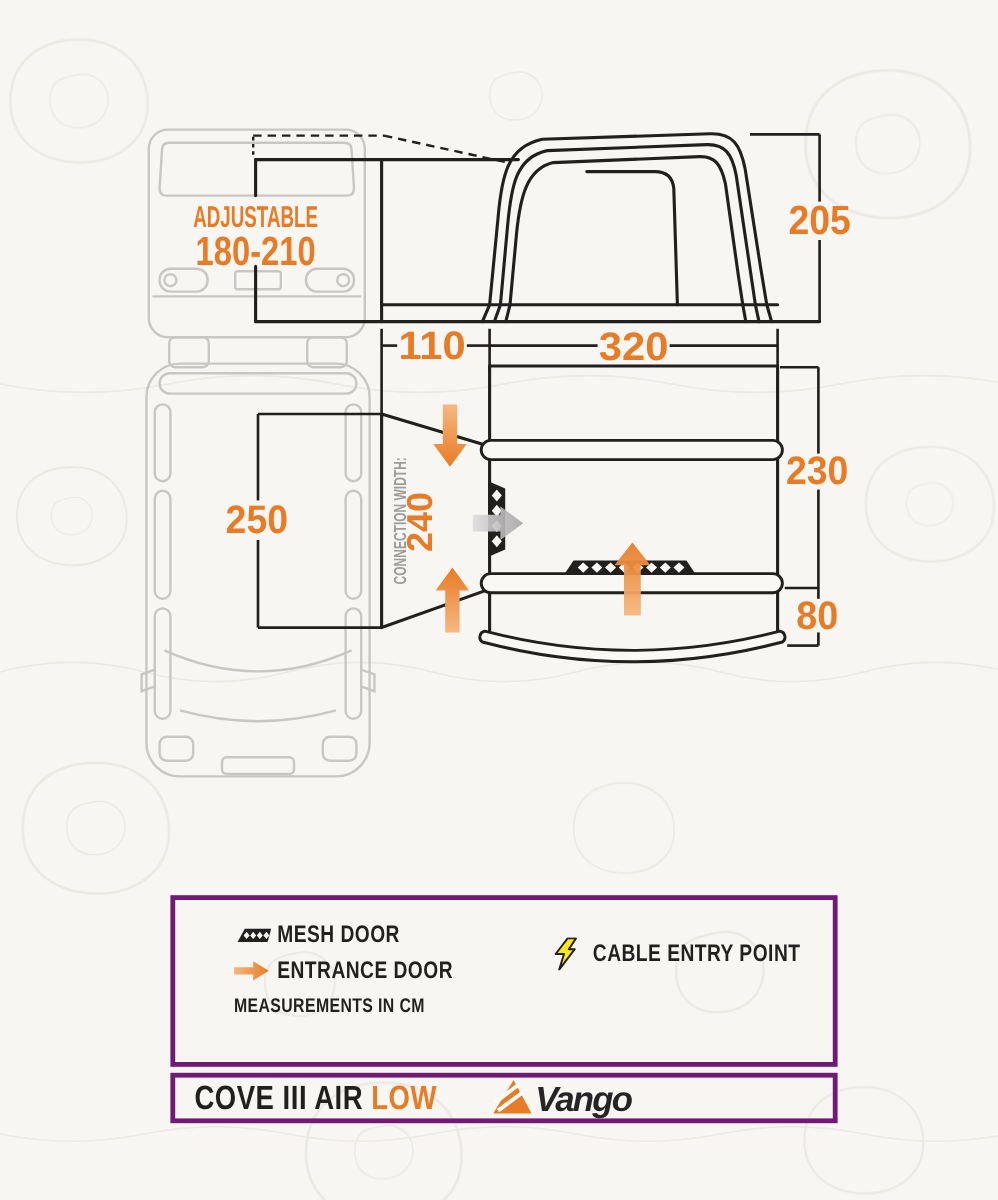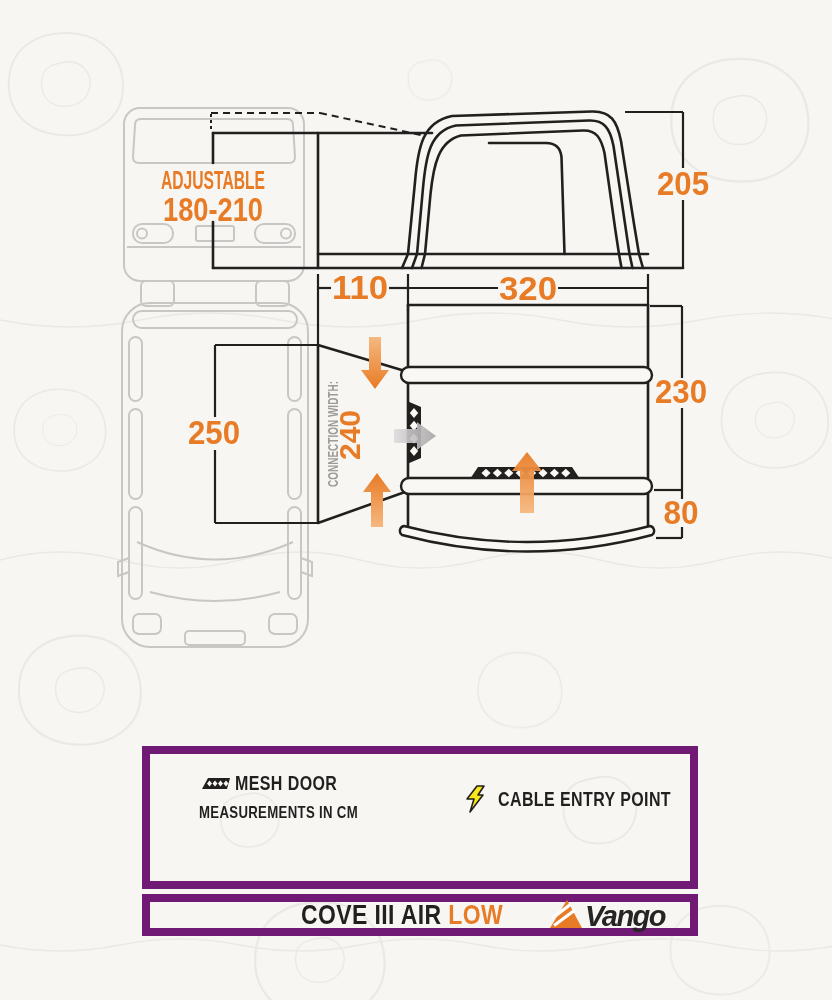--- a/index.html
+++ b/index.html
@@ -1,23 +1,23 @@
 <!DOCTYPE html>
 <html><head>
 <meta charset="utf-8">
 <style>
   html,body{margin:0;padding:0;}
   body{width:832px;height:1000px;font-family:"Liberation Sans",sans-serif;}
   .stage{position:relative;width:832px;height:1000px;background:#f7f6f3;overflow:hidden;}
   .stage svg{display:block;}
   #topo{position:absolute;left:0;top:0;z-index:0;}
   #diagram{position:absolute;left:0;top:0;z-index:1;}
-  .box{position:absolute;left:142px;width:556px;border:8px solid #701a75;box-sizing:border-box;z-index:2;}
+  .box{position:absolute;left:142px;width:556px;border:4px solid #701a75;box-sizing:border-box;z-index:2;}
   #legend-box{top:746px;height:143px;}
-  #footer-bar{top:894px;height:42px;display:flex;align-items:center;justify-content:flex-end;padding:0 16px;}
+  #footer-bar{top:894px;height:42px;display:flex;align-items:center;justify-content:flex-start;padding:0 16px;}
   .legend-rows{position:absolute;left:49px;top:14px;}
   .legend-row{display:flex;align-items:center;height:30px;}
   .legend-icon{width:36px;display:flex;align-items:center;}
   .legend-label{display:inline-block;transform:scaleX(0.8);transform-origin:left center;
     font-weight:bold;font-size:20px;color:#221f1f;letter-spacing:0.5px;white-space:nowrap;}
   .legend-note{display:inline-block;margin-top:5px;transform:scaleX(0.8);transform-origin:left center;
     font-weight:bold;font-size:16.5px;color:#221f1f;letter-spacing:0.4px;white-space:nowrap;}
   .cable-row{position:absolute;left:314px;top:14px;display:flex;align-items:center;height:30px;margin-top:16px;}
   .cable-row .legend-icon{width:34px;}
   .footer-title{font-weight:bold;font-size:28px;letter-spacing:0.5px;transform:scaleX(0.82);
@@ -219,20 +219,34 @@
             <g fill="#f7f6f3">
               <path d="M10.5,5.5 L13,8.5 L10.5,11.5 L8,8.5 Z"></path>
               <path d="M16,5.5 L18.5,8.5 L16,11.5 L13.5,8.5 Z"></path>
               <path d="M21.5,5.5 L24,8.5 L21.5,11.5 L19,8.5 Z"></path>
               <path d="M27,5.5 L29.5,8.5 L27,11.5 L24.5,8.5 Z"></path>
             </g>
           </svg>
         </span>
         <span class="legend-label">MESH DOOR</span>
       </div>
+      <div class="legend-row">
+        <span class="legend-icon">
+          <svg width="30" height="18" viewBox="0 0 30 18">
+            <defs>
+              <linearGradient id="lg-orange" x1="0" y1="0" x2="1" y2="0">
+                <stop offset="0" stop-color="#f5b880"></stop>
+                  <stop offset="1" stop-color="#e87b25"></stop>
+              </linearGradient>
+            </defs>
+            <polygon points="0,6 16,6 16,1 29,9 16,17 16,12 0,12" fill="url(#lg-orange)"></polygon>
+          </svg>
+        </span>
+        <span class="legend-label">ENTRANCE DOOR</span>
+      </div>
       <span class="legend-note">MEASUREMENTS IN CM</span>
     </div>
     <div class="cable-row">
       <span class="legend-icon">
         <svg width="22" height="28" viewBox="0 0 22 28">
           <polygon points="13,1 20,1 14,10 19,10 6,27 10,14 3,14" fill="#f7e71b" stroke="#221f1f" stroke-width="1.6" stroke-linejoin="round"></polygon>
         </svg>
       </span>
       <span class="legend-label">CABLE ENTRY POINT</span>
     </div>

